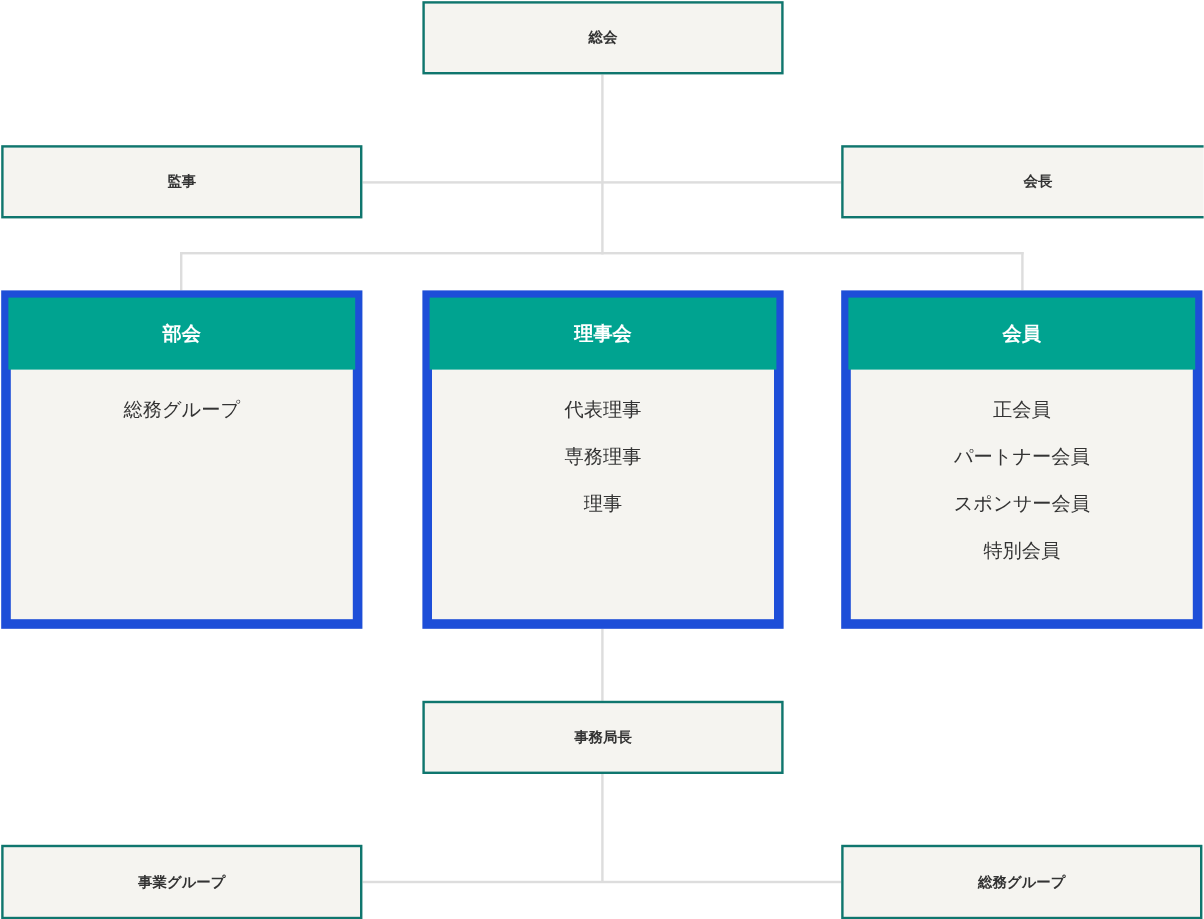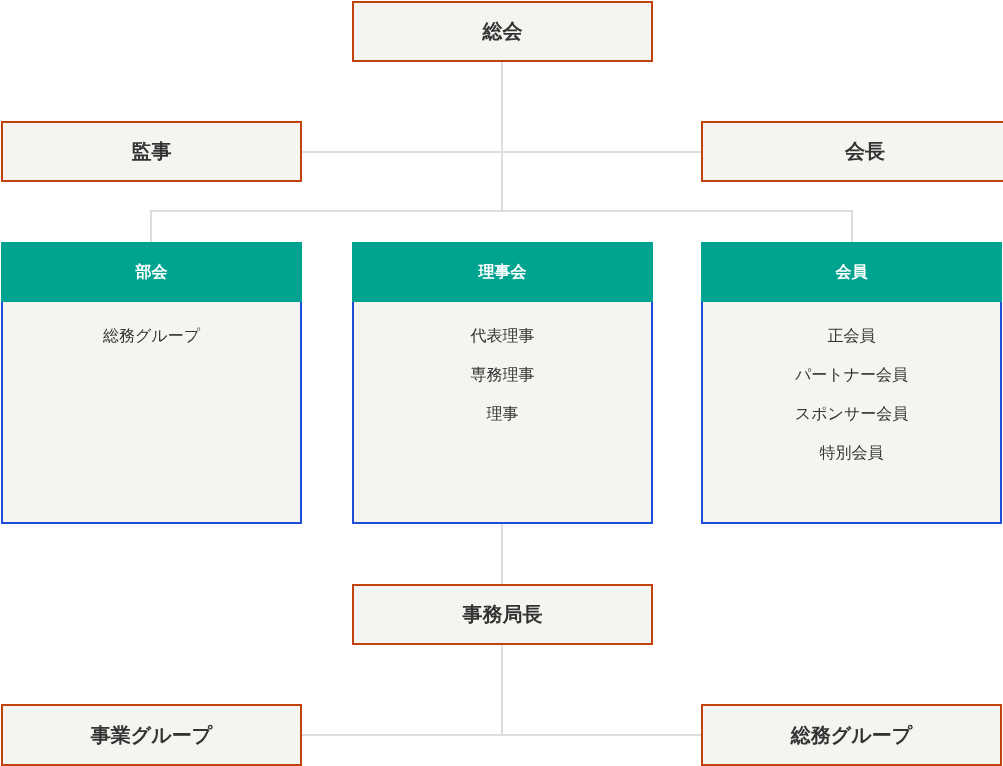--- a/index.html
+++ b/index.html
@@ -1,23 +1,23 @@
 <!DOCTYPE html>
 <html><head>
 <meta charset="utf-8">
 <style>
   html, body { margin:0; padding:0; background:#ffffff; }
   body { width:1003px; height:766px; position:relative; overflow:hidden;
          font-family:"DejaVu Sans","Liberation Sans",sans-serif; color:#333333; }
   .line { position:absolute; background:#dddddd; }
   .box { position:absolute; box-sizing:border-box; background:#f5f4f0;
-         border:2px solid #c2410c; display:flex; align-items:center; justify-content:center;
-         font-size:20px; font-weight:bold; color:#333333; }
+         border:2px solid #0f766e; display:flex; align-items:center; justify-content:center;
+         font-size:12px; font-weight:bold; color:#333333; }
   .card { position:absolute; box-sizing:border-box; background:#f5f4f0;
-          border:2px solid #1d4ed8; }
+          border:8px solid #1d4ed8; }
   .card-head { height:60px; background:#00a390; color:#ffffff; font-weight:bold; font-size:16px;
                display:flex; align-items:center; justify-content:center; margin:-2px -2px 0 -2px; }
   .card-list { list-style:none; margin:0; padding:14px 0 0 0; text-align:center; }
   .card-list li { font-size:16px; line-height:39px; color:#333333; white-space:nowrap; }
 </style>
 </head>
 <body>
 
 <div class="line" style="left:501px;top:62px;width:2px;height:150px;"></div>
 <div class="line" style="left:302px;top:151px;width:400px;height:2px;"></div>

